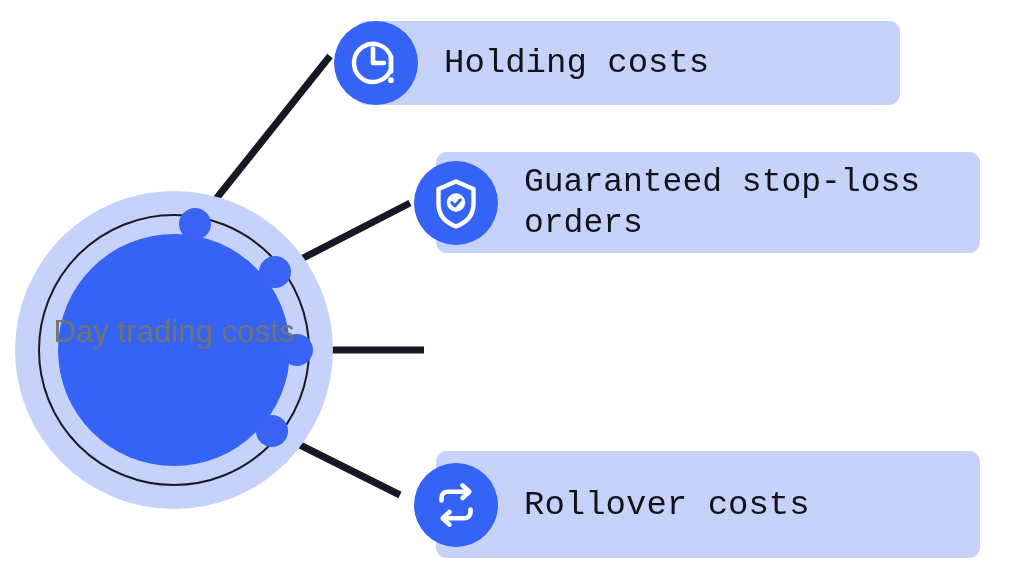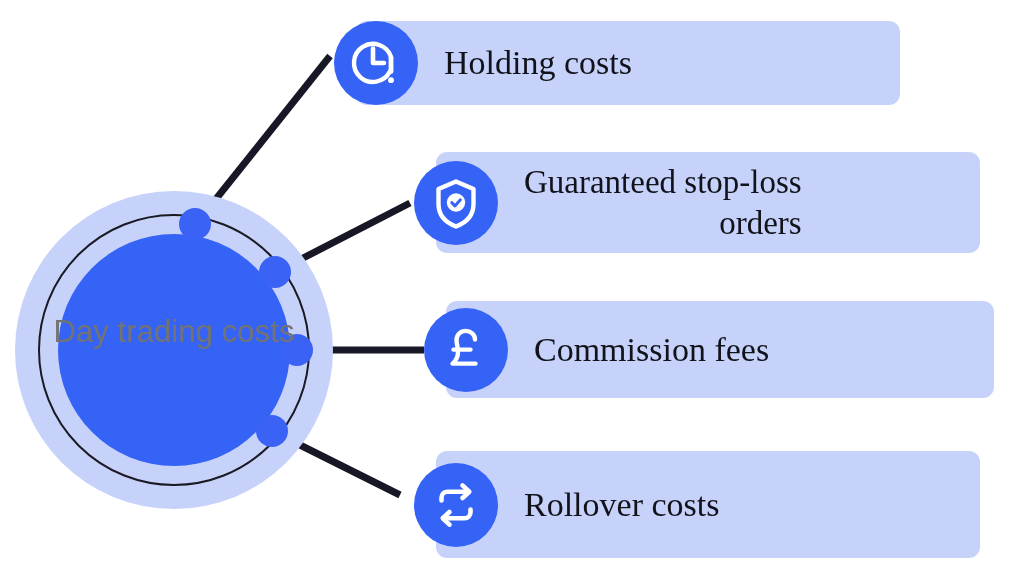--- a/index.html
+++ b/index.html
@@ -67,32 +67,32 @@
     justify-content: center;
     z-index: 3;
   }
   .branch-icon svg { display: block; }
   .branch-text {
     position: relative;
     z-index: 2;
     color: #12131a;
     font-size: 34px;
     line-height: 42px;
-    font-family: Liberation Serif, serif;
+    font-family: Liberation Mono, monospace;
     margin-left: 26px;
     white-space: pre-line;
   }
 
   
   #branch-0 { left: 334px; top: 21px;  width: 566px; height: 84px; }
   #branch-0 .branch-bar { left: 22px; width: 544px; }
 
   #branch-1 { left: 414px; top: 152px; width: 566px; height: 101px; }
   #branch-1 .branch-bar { left: 22px; width: 544px; }
-  #branch-1 .branch-text { font-size: 33px; line-height: 41px; text-align: right; }
+  #branch-1 .branch-text { font-size: 33px; line-height: 41px; }
 
   #branch-2 { left: 424px; top: 301px; width: 570px; height: 97px; }
   #branch-2 .branch-bar { left: 22px; width: 548px; }
 
   #branch-3 { left: 414px; top: 451px; width: 566px; height: 107px; }
   #branch-3 .branch-bar { left: 22px; width: 544px; }
 </style>
 </head>
 <body>
 
@@ -143,30 +143,20 @@
       <svg width="56" height="56" viewBox="0 0 56 56" xmlns="http://www.w3.org/2000/svg">
         <path d="M28 6.5 10.5 14v15c0 11.4 7.3 18.6 17.5 22.5C38.2 47.6 45.5 40.4 45.5 29V14L28 6.5Z" fill="none" stroke="#ffffff" stroke-width="4.4" stroke-linejoin="round"></path>
         <circle cx="28" cy="27.5" r="9.2" fill="#ffffff"></circle>
         <path d="M23.8 27.6l3.1 3.3 5.5-6.1" fill="none" stroke="#3563f5" stroke-width="3" stroke-linecap="round" stroke-linejoin="round"></path>
       </svg>
     </div>
     <div class="branch-text">Guaranteed stop-loss
 orders</div>
   </div>
 
-  <div class="branch" id="branch-2">
-    <div class="branch-bar"></div>
-    <div class="branch-icon">
-      <svg width="56" height="56" viewBox="0 0 56 56" xmlns="http://www.w3.org/2000/svg">
-        <path d="M37 17.5c0-5-4.2-8.6-9.3-8.6-5.2 0-9.2 3.8-9.2 9.1 0 4.2 1.5 7 1.5 11.4 0 5.2-2 9.4-5.5 12.2h23" fill="none" stroke="#ffffff" stroke-width="4.4" stroke-linecap="round" stroke-linejoin="round"></path>
-        <path d="M15.5 27.6h17" fill="none" stroke="#ffffff" stroke-width="4.4" stroke-linecap="round"></path>
-      </svg>
-    </div>
-    <div class="branch-text">Commission fees</div>
-  </div>
 
   <div class="branch" id="branch-3">
     <div class="branch-bar"></div>
     <div class="branch-icon">
       <svg width="56" height="56" viewBox="0 0 56 56" xmlns="http://www.w3.org/2000/svg">
         <path d="M13.5 23.5v-2.8a6 6 0 0 1 6-6h21" fill="none" stroke="#ffffff" stroke-width="4.6" stroke-linecap="round" stroke-linejoin="round"></path>
         <path d="M34.5 8.4l6.8 6.3-6.8 6.3" fill="none" stroke="#ffffff" stroke-width="4.6" stroke-linecap="round" stroke-linejoin="round"></path>
         <path d="M42.5 32.5v2.8a6 6 0 0 1-6 6h-21" fill="none" stroke="#ffffff" stroke-width="4.6" stroke-linecap="round" stroke-linejoin="round"></path>
         <path d="M21.5 35l-6.8 6.3 6.8 6.3" fill="none" stroke="#ffffff" stroke-width="4.6" stroke-linecap="round" stroke-linejoin="round"></path>
       </svg>

